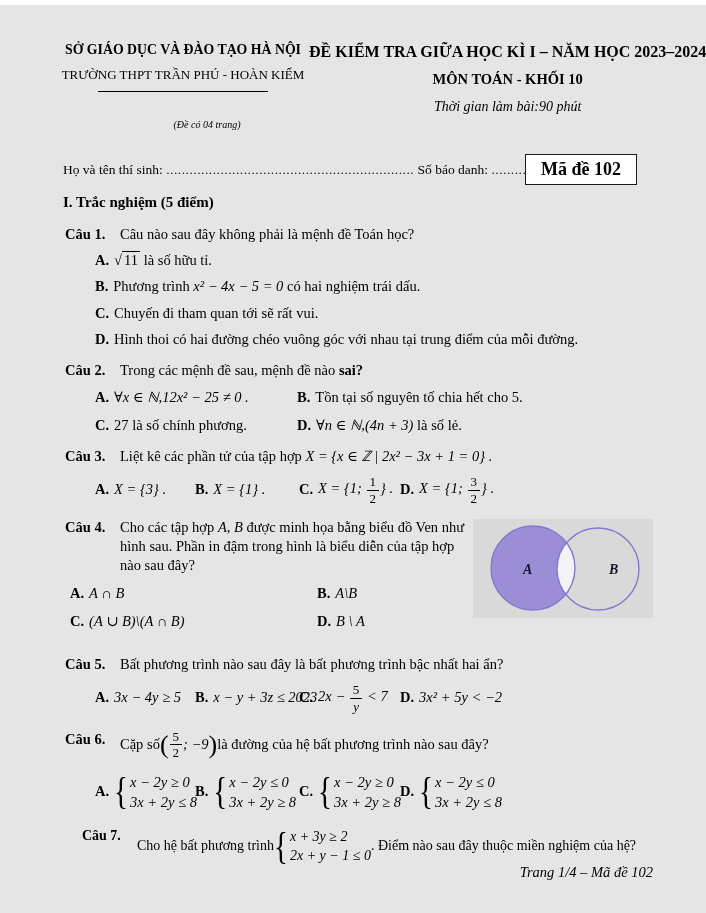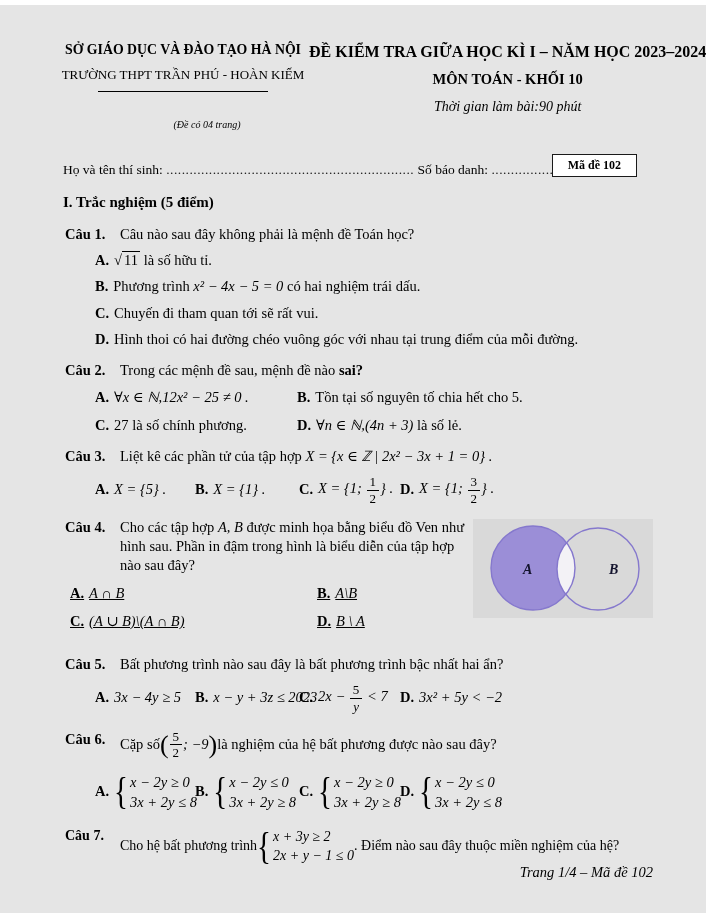--- a/index.html
+++ b/index.html
@@ -25,53 +25,53 @@
   .h-right { flex:1; text-align:center; margin-right:-16px; }
   .h-right .l1 { font-weight:bold; font-size:16px; white-space:nowrap; }
   .h-right .l2 { font-weight:bold; font-size:14.5px; margin-top:8px; }
   .h-right .l3 { font-style:italic; font-size:14px; margin-top:9px; }
   
   .student-row { margin-top:29px; margin-left:6px; position:relative; font-size:13.5px; white-space:nowrap; }
   .dots { letter-spacing:0.5px; color:#222; }
   .code-box {
     position:absolute; right:16px; top:-7px;
     border:1.7px solid #1a1a1a; padding:3px 15px;
-    font-weight:bold; font-size:12px; background:#fff;
+    font-weight:bold; font-size:18px; background:#fff;
   }
   
   .section-title { font-weight:bold; font-size:15px; margin-top:15px; margin-left:6px; }
   .question { margin-top:12px; }
   .q-head { display:flex; }
   .q-label { font-weight:bold; margin-left:8px; width:55px; flex-shrink:0; }
   .q-text { flex:1; }
   .b { font-weight:bold; }
   .m { font-style:italic; }
   .opts { padding-left:38px; }
   .opt { margin-top:7px; }
   .opt-label { font-weight:bold; padding-right:5px; }
   .grid2 { display:grid; grid-template-columns:202px 1fr; row-gap:9px; margin-top:8px; }
-  .grid2-q4 { display:grid; grid-template-columns:247px 1fr; row-gap:9px; margin-top:9px; padding-left:13px;text-decoration:underline; }
+  .grid2-q4 { display:grid; grid-template-columns:247px 1fr; row-gap:9px; margin-top:9px; padding-left:13px; }
   .grid4 { display:grid; grid-template-columns:100px 104px 101px 1fr; margin-top:9px; align-items:baseline; white-space:nowrap; }
   .grid4 > div { overflow:visible; }
   
   .frac { display:inline-block; text-align:center; vertical-align:middle; line-height:1.05; font-size:13px; margin:0 1px; }
   .frac .fn { display:block; border-bottom:1.1px solid #000; padding:0 3px 1px; }
   .frac .fd { display:block; padding:1px 3px 0; }
   .sqrt { white-space:nowrap; }
   .sqrt .rad { font-style:normal; }
   .sqrt .arg { border-top:1.2px solid #000; padding:0 2px; }
   .system { display:inline-flex; align-items:center; vertical-align:middle; }
   .system .brace { display:inline-block; font-size:29px; font-weight:400; line-height:1;
                    transform:scaleY(1.32); transform-origin:center; margin-right:2px; }
   .system .lines { display:inline-block; text-align:left; }
   .system .lines .ln { display:block; line-height:1.38; white-space:nowrap; }
   .opt-sys { display:flex; align-items:center; }
   .bigp { display:inline-block; font-size:26px; font-weight:400; line-height:0.9; vertical-align:middle; }
   .q6-content, .q7-content { display:flex; align-items:center; flex-wrap:nowrap; white-space:nowrap; }
-  .q7row { font-size:14px; }
+  .q7row { font-size:14px;justify-content:center; }
   
   .q4-row { display:flex; margin-top:12px; }
   .q4-left { flex:1; min-width:0; }
   .q4-venn { flex-shrink:0; width:180px; height:99px; margin-left:8px; margin-top:1px; }
   .venn-text { font-family:"Liberation Serif",serif; font-size:14px; font-weight:bold; font-style:italic; fill:#14142e; }
   
   .footer { position:absolute; right:53px; bottom:36px; font-style:italic; font-size:14.5px; }
 </style>
 </head>
 <body>
@@ -135,21 +135,21 @@
       <div><span class="opt-label">D.</span><span class="m">∀n ∈ ℕ,(4n + 3)</span><span> là số lẻ.</span></div>
     </div>
   </div>
 
   <div class="question">
     <div class="q-head">
       <span class="q-label">Câu 3.</span>
       <span class="q-text"><span>Liệt kê các phần tử của tập hợp </span><span class="m">X = {x ∈ ℤ | 2x² − 3x + 1 = 0} .</span></span>
     </div>
     <div class="opts grid4">
-      <div><span class="opt-label">A.</span><span class="m">X = {5} .</span></div>
+      <div><span class="opt-label">A.</span><span class="m">X = {3} .</span></div>
       <div><span class="opt-label">B.</span><span class="m">X = {1} .</span></div>
       <div><span class="opt-label">C.</span><span class="m">X = {1; </span><span class="frac"><span class="fn">1</span><span class="fd">2</span></span><span class="m">} .</span></div>
       <div><span class="opt-label">D.</span><span class="m">X = {1; </span><span class="frac"><span class="fn">3</span><span class="fd">2</span></span><span class="m">} .</span></div>
     </div>
   </div>
 
   <div class="q4-row">
     <div class="q4-left">
       <div class="q-head">
         <span class="q-label">Câu 4.</span>
@@ -196,21 +196,21 @@
       <span class="q-label">Câu 6.</span>
       <span class="q-text q6-content">
         <span>Cặp số </span>
         <span class="bigp">(</span>
           <span class="frac">
             <span class="fn">5</span>
             <span class="fd">2</span>
           </span>
           <span class="m">; −9</span>
           <span class="bigp">)</span>
-        <span> là nghiệm của hệ bất phương được nào sau đây?</span>
+        <span> là đường của hệ bất phương trình nào sau đây?</span>
       </span>
     </div>
     <div class="opts grid4" style="margin-top:12px;">
       <div class="opt-sys">
         <span class="opt-label">A.</span>
         <span class="system">
             <span class="brace">{</span>
             <span class="lines">
               <span class="ln m">x − 2y ≥ 0</span>
               <span class="ln m">3x + 2y ≤ 8</span>

